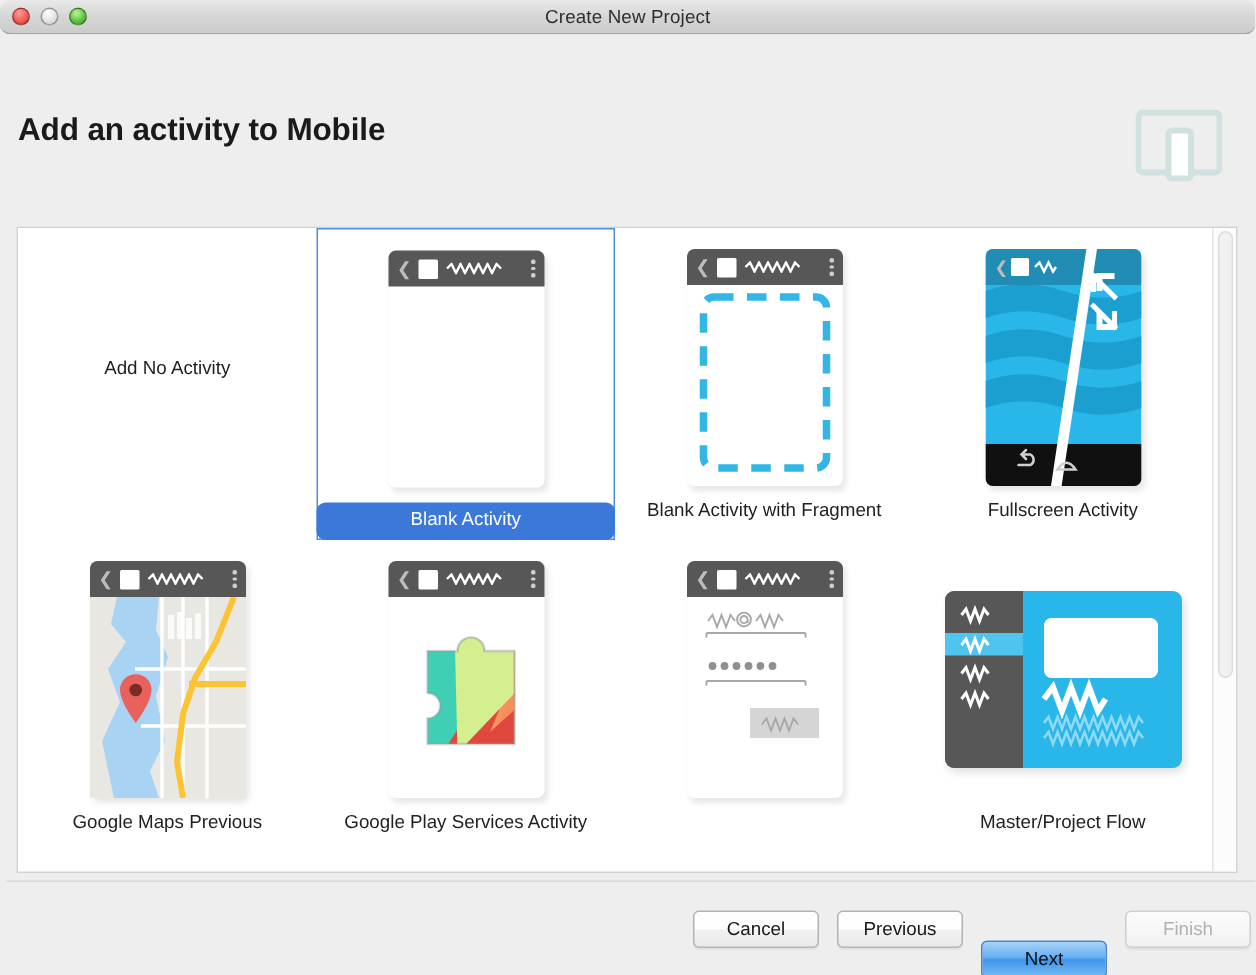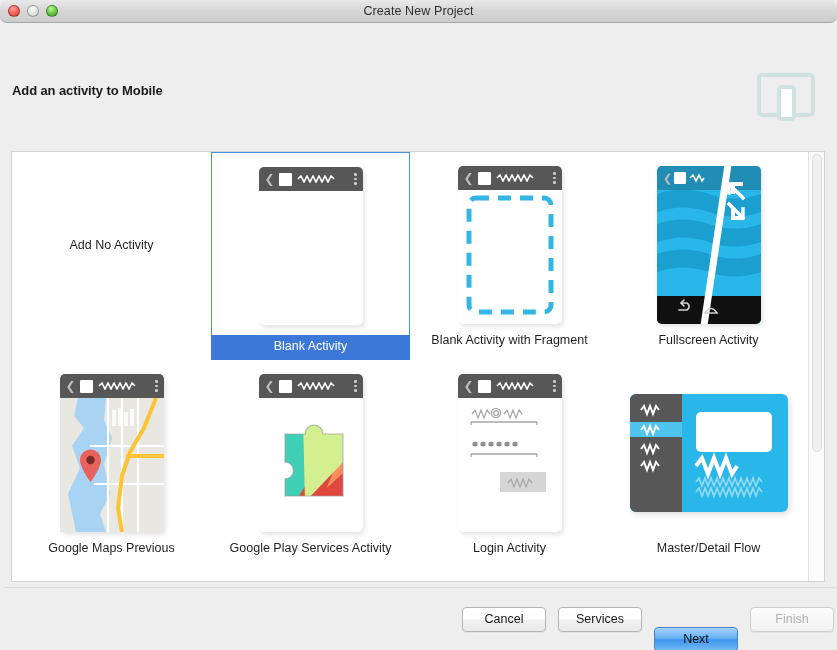--- a/index.html
+++ b/index.html
@@ -49,22 +49,22 @@
 
   
   .header {
     position: relative;
     flex: 0 0 129px;
     background: #eeeeee;
     display: flex; align-items: center;
   }
   .page-title {
     position: absolute;
-    left: 12px; top: 60px;
-    font-size: 13px;
+    left: 12px; top: 52px;
+    font-size: 21px;
     font-weight: bold;
     color: #1a1a1a;
     letter-spacing: -.1px;
   }
   .device-icon {
     position: absolute;
     right: 22px; top: 50px;
     width: 58px; height: 48px;
   }
 
@@ -107,20 +107,21 @@
     text-align: center;
     line-height: 1.1;
     width: 100%;
   }
   .cell.selected .cell-label {
     background: #3b78d8;
     color: #ffffff;
     padding: 5px 0 6px 0;
     margin: 0 -1px -1px -1px;
     width: calc(100% + 2px);
+    border-radius: 6px;
   }
   .cell.no-activity .thumb-wrap { height: 178px; }
   .cell.no-activity .noact {
     font-size: 12.5px;
     color: #1f1f1f;
   }
 
   
   .scrollbar {
     position: absolute;
@@ -450,21 +451,20 @@
                 <circle cx="33" cy="46" r="2.6"></circle>
                   <circle cx="41" cy="46" r="2.6"></circle>
                 <circle cx="49" cy="46" r="2.6"></circle>
                   <circle cx="57" cy="46" r="2.6"></circle>
               </g>
               <rect x="42" y="74" width="46" height="20" fill="#d5d5d5"></rect>
               <path d="M50 85 L53 81 L56 89 L59 81 L62 89 L65 81 L68 89 L71 81 L74 85" fill="none" stroke="#a8a8a8" stroke-width="1.3"></path>
             </svg>
           </div>
         </div>
-        <div class="cell-label">Login Activity</div>
       </div>
 
       <div class="cell">
         <div class="thumb-wrap">
           <svg width="158" height="118" viewBox="0 0 158 118" style="filter:drop-shadow(2px 3px 3px rgba(0,0,0,.12))">
             <defs>
                 <clipPath id="md">
                   <rect x="0" y="0" width="158" height="118" rx="6" ry="6"></rect>
                 </clipPath>
               </defs>
@@ -480,30 +480,30 @@
               </g>
               <rect x="66" y="18" width="76" height="40" rx="5" ry="5" fill="#ffffff"></rect>
               <path d="M66 72 L72 64 L78 80 L84 64 L90 80 L96 64 L102 80 L107 72" fill="none" stroke="#ffffff" stroke-width="4"></path>
               <g stroke="#8fd9f2" stroke-width="1.7" fill="none">
                 <path d="M66 88 L69 84 L72 92 L75 84 L78 92 L81 84 L84 92 L87 84 L90 92 L93 84 L96 92 L99 84 L102 92 L105 84 L108 92 L111 84 L114 92 L117 84 L120 92 L123 84 L126 92 L129 84 L132 88"></path>
                 <path d="M66 98 L69 94 L72 102 L75 94 L78 102 L81 94 L84 102 L87 94 L90 102 L93 94 L96 102 L99 94 L102 102 L105 94 L108 102 L111 94 L114 102 L117 94 L120 102 L123 94 L126 102 L129 94 L132 98"></path>
               </g>
             </g>
           </svg>
         </div>
-        <div class="cell-label">Master/Detail Flow</div>
+        <div class="cell-label">Master/Project Flow</div>
       </div>
 
     </div>
 
     <div class="scrollbar">
       <div class="scroll-thumb"></div>
     </div>
   </div>
 
   <div class="buttonbar">
     <div class="btn">Cancel</div>
-    <div class="btn">Services</div>
+    <div class="btn">Previous</div>
     <div class="btn primary">Next</div>
     <div class="btn disabled">Finish</div>
   </div>
 
 </div>
 
 </body></html>

